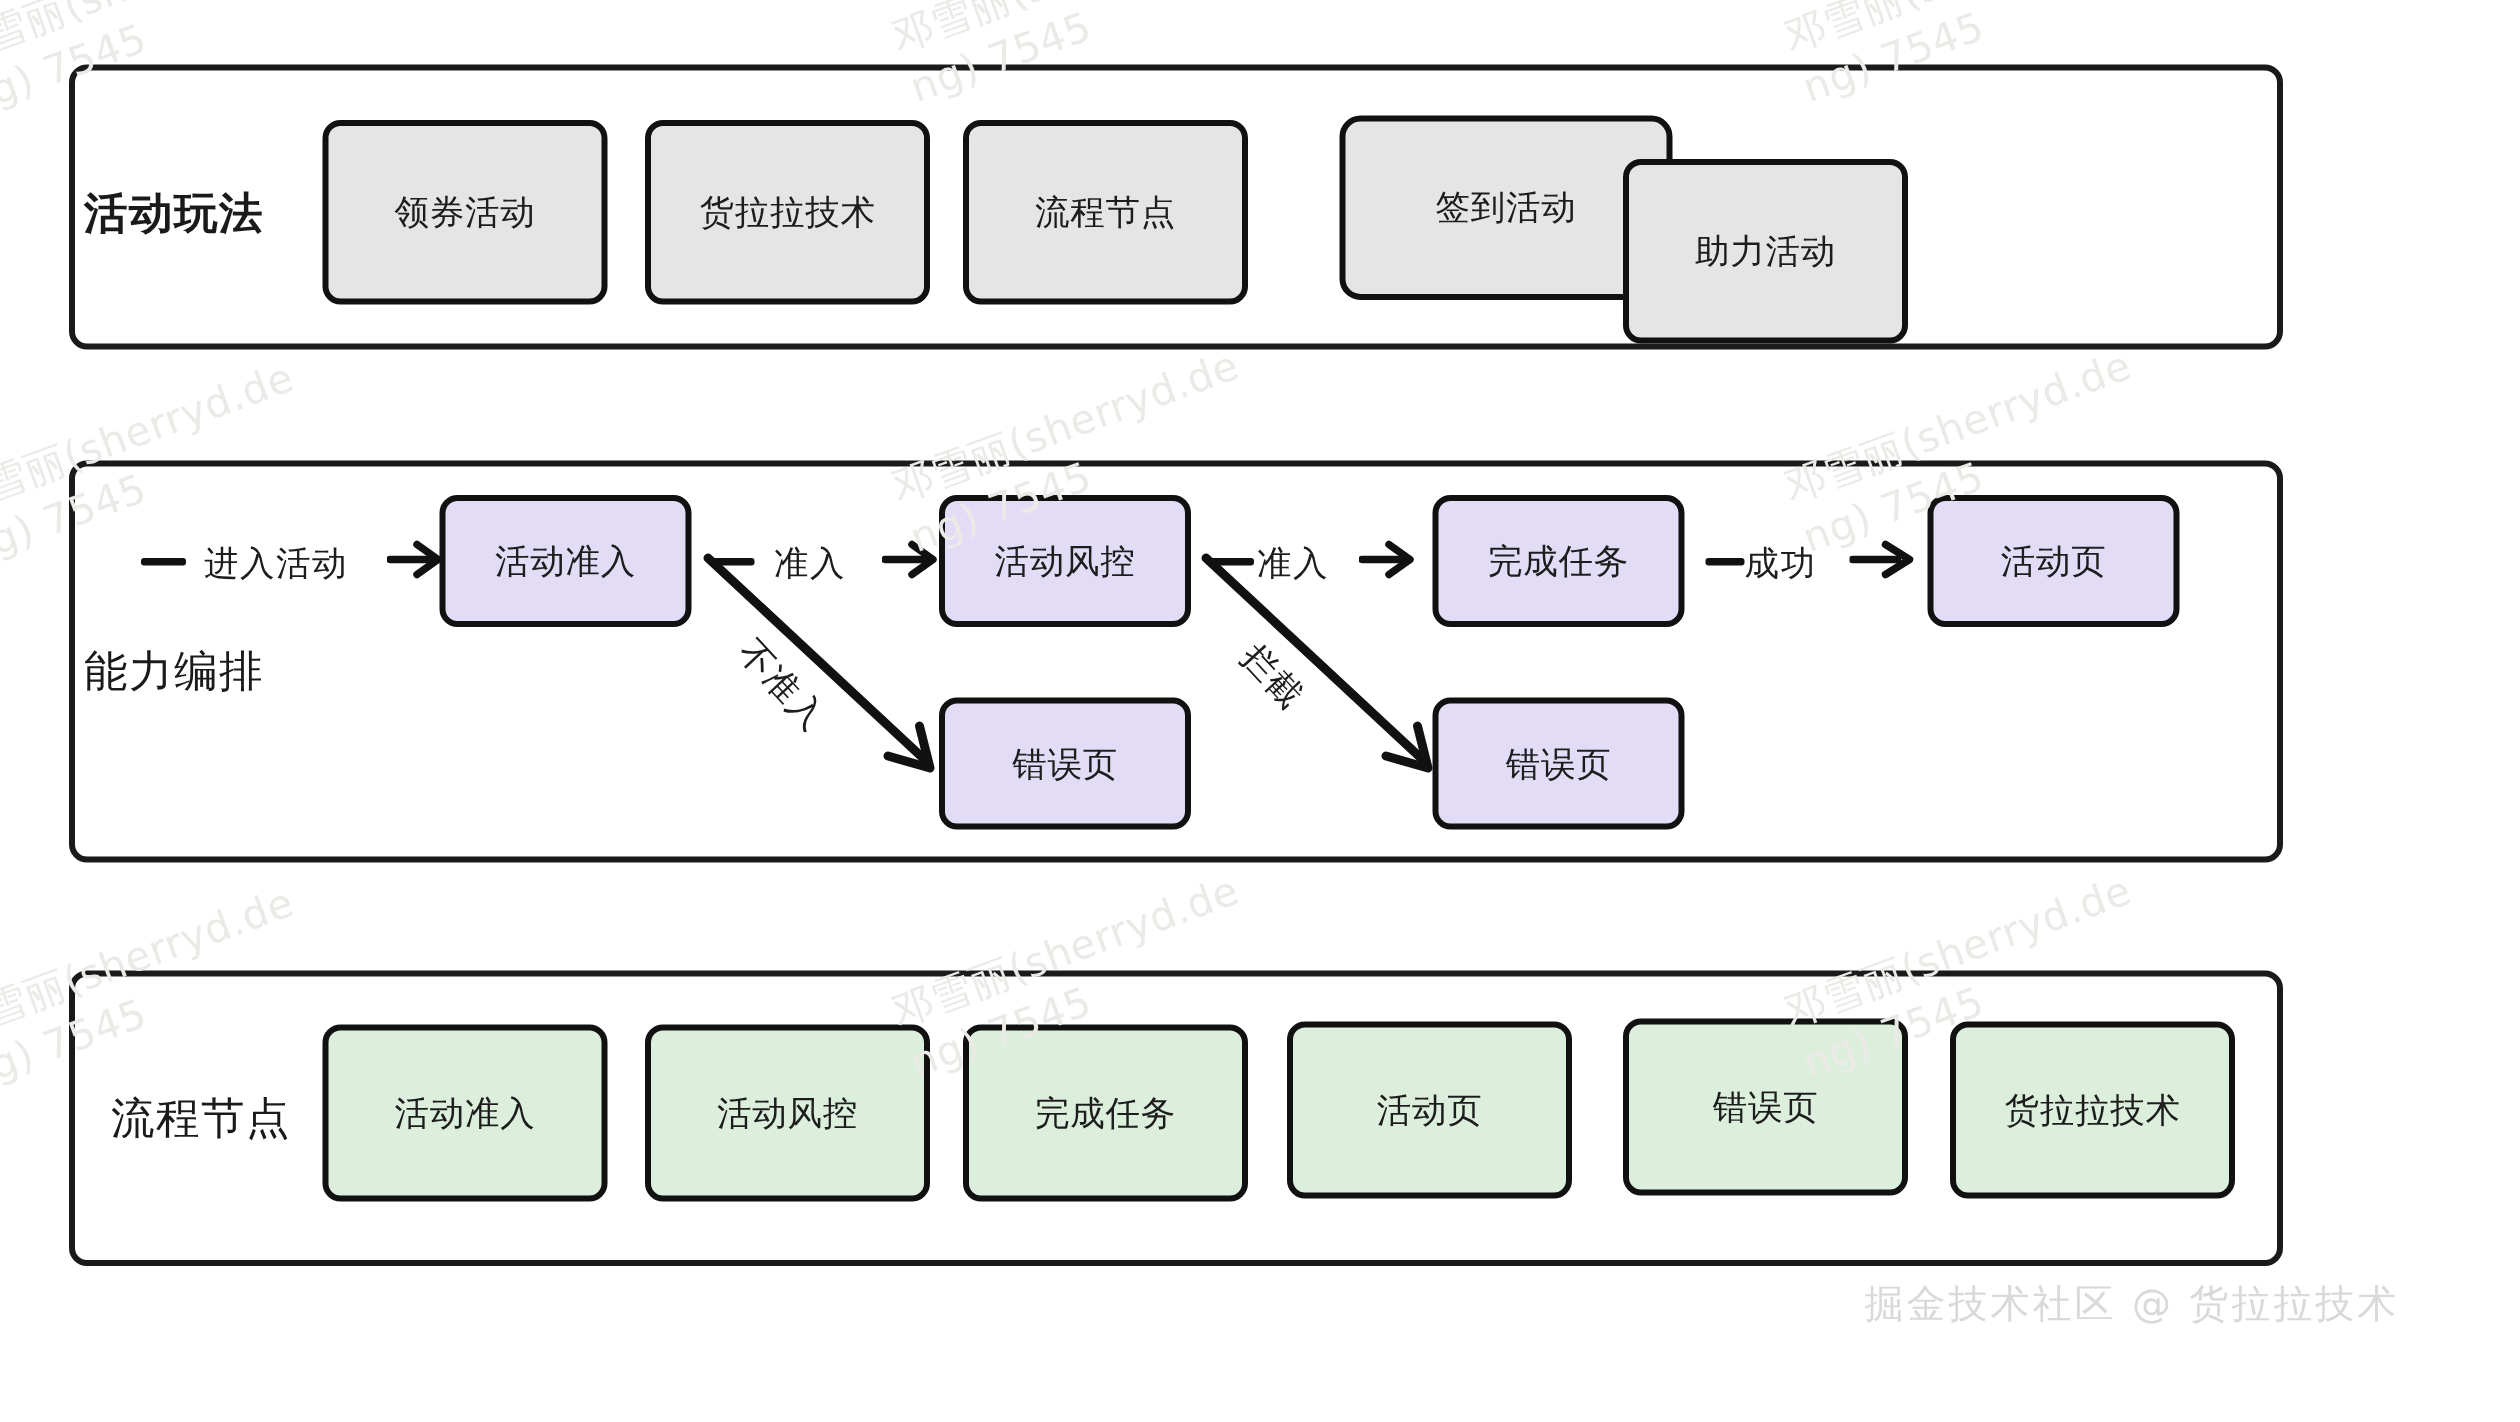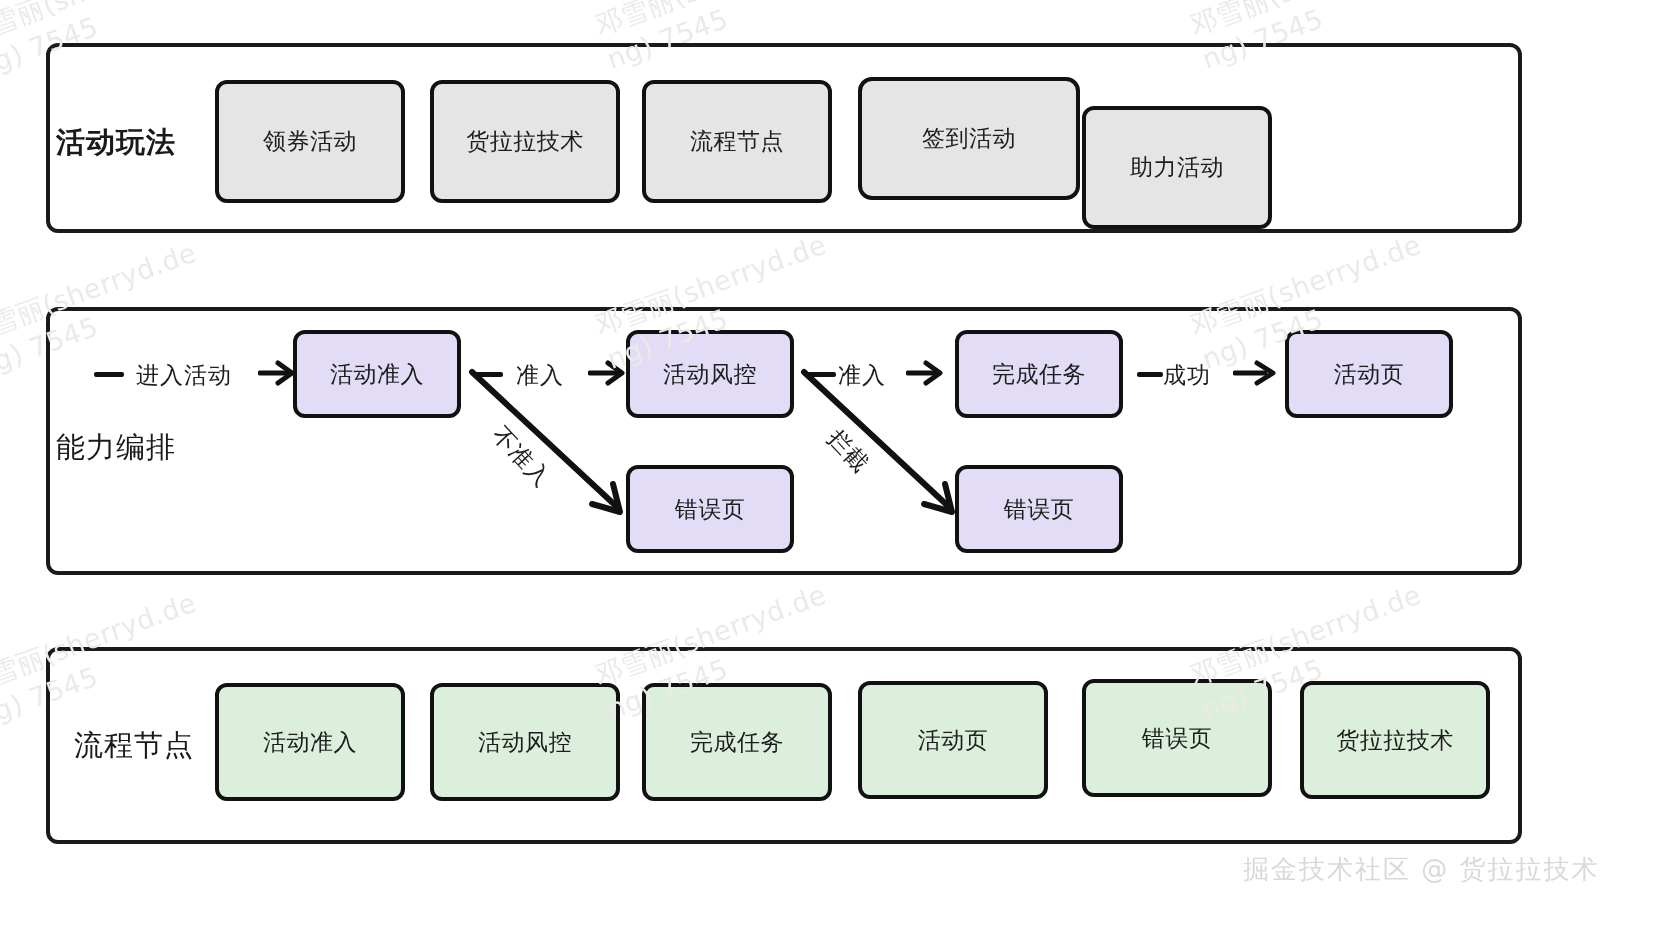--- a/index.html
+++ b/index.html
@@ -143,21 +143,21 @@
 
   <div class="node yellow" style="left:215px; top:80px; width:190px; height:123px;">
     <span>领券活动</span>
   </div>
   <div class="node yellow" style="left:430px; top:80px; width:190px; height:123px;">
     <span>货拉拉技术</span>
   </div>
   <div class="node yellow" style="left:642px; top:80px; width:190px; height:123px;">
     <span>流程节点</span>
   </div>
-  <div class="node yellow" style="left:858px; top:77px; width:222px; height:123px;border-radius:14px;">
+  <div class="node yellow" style="left:893px; top:77px; width:222px; height:123px;border-radius:14px;">
     <span>签到活动</span>
   </div>
   <div class="node yellow" style="left:1082px; top:74px; width:190px; height:123px;margin-top:32px;">
     <span>助力活动</span>
   </div>
 
   <div class="section" style="left:46px; top:307px; width:1476px; height:268px;"></div>
   <div class="section-label" style="left:56px; top:428px;">能力编排</div>
 
   <div class="dash" style="left:94px; top:372px; width:30px;"></div>

